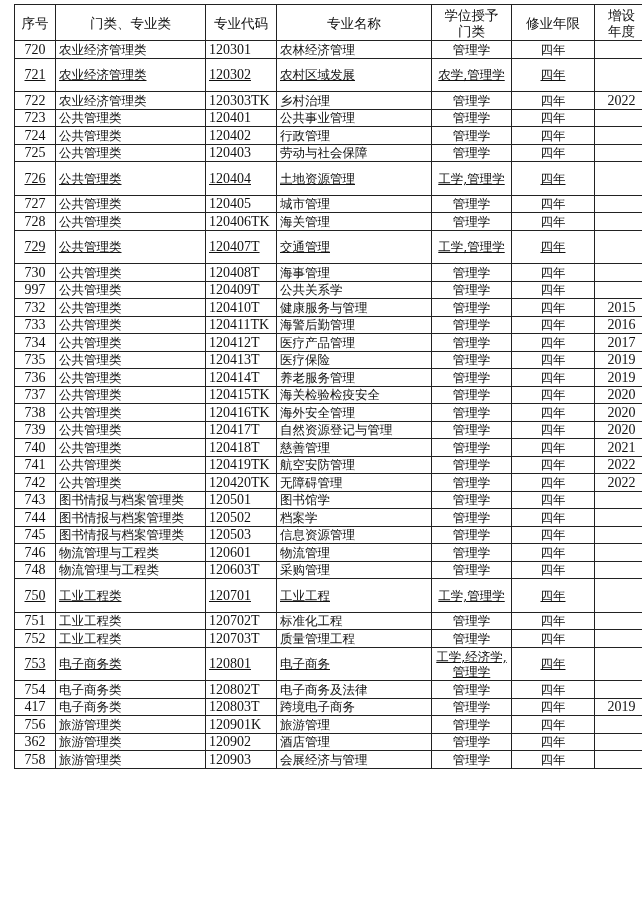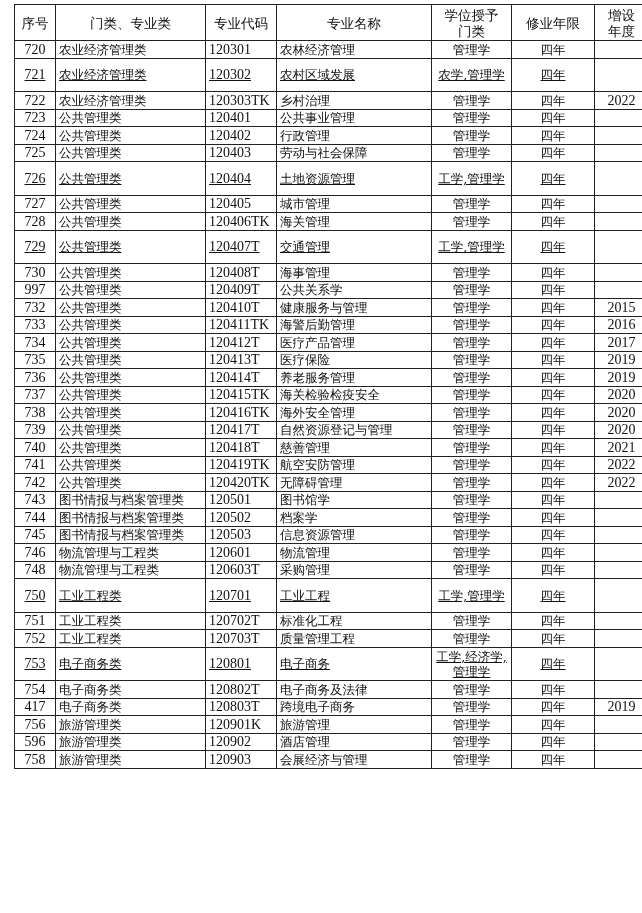--- a/index.html
+++ b/index.html
@@ -352,21 +352,21 @@
       <tr class="s">
         <td class="c num">756</td>
         <td class="l">旅游管理类</td>
         <td class="l num">120901K</td>
         <td class="l">旅游管理</td>
         <td class="c">管理学</td>
         <td class="c">四年</td>
         <td class="c num"></td>
       </tr>
       <tr class="s">
-        <td class="c num">596</td>
+        <td class="c num">362</td>
         <td class="l">旅游管理类</td>
         <td class="l num">120902</td>
         <td class="l">酒店管理</td>
         <td class="c">管理学</td>
         <td class="c">四年</td>
         <td class="c num"></td>
       </tr>
       <tr class="s">
         <td class="c num">758</td>
         <td class="l">旅游管理类</td>

